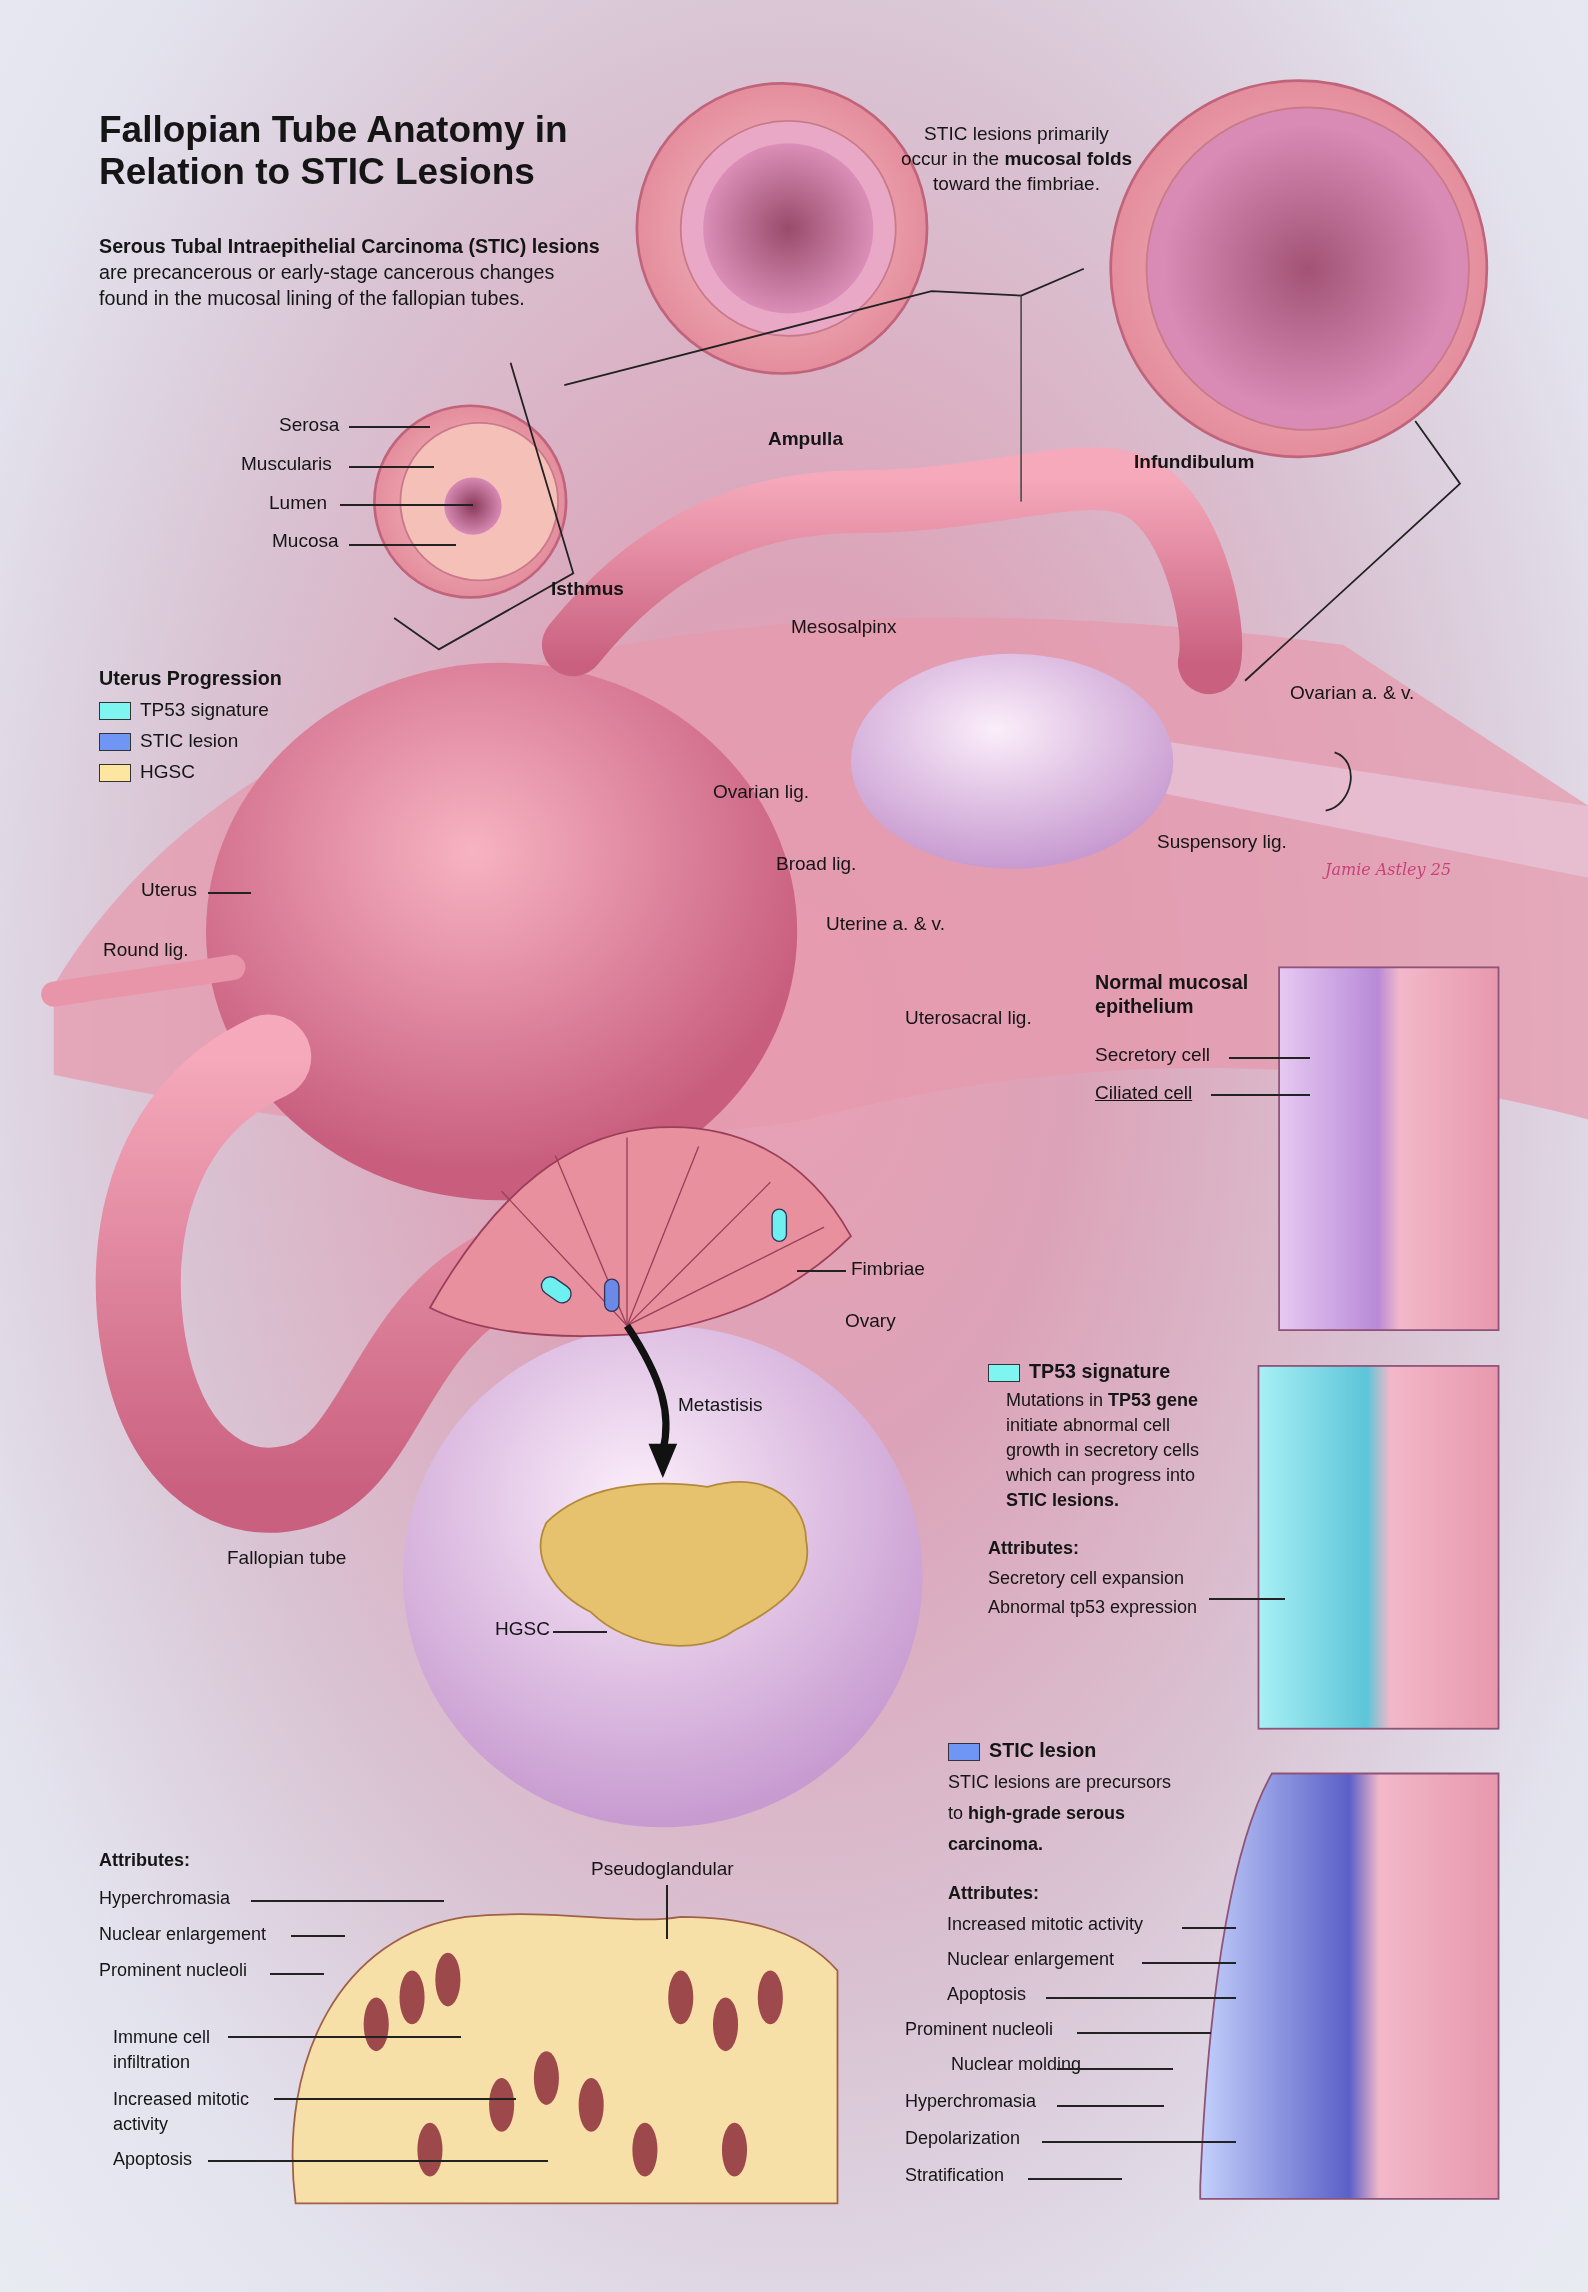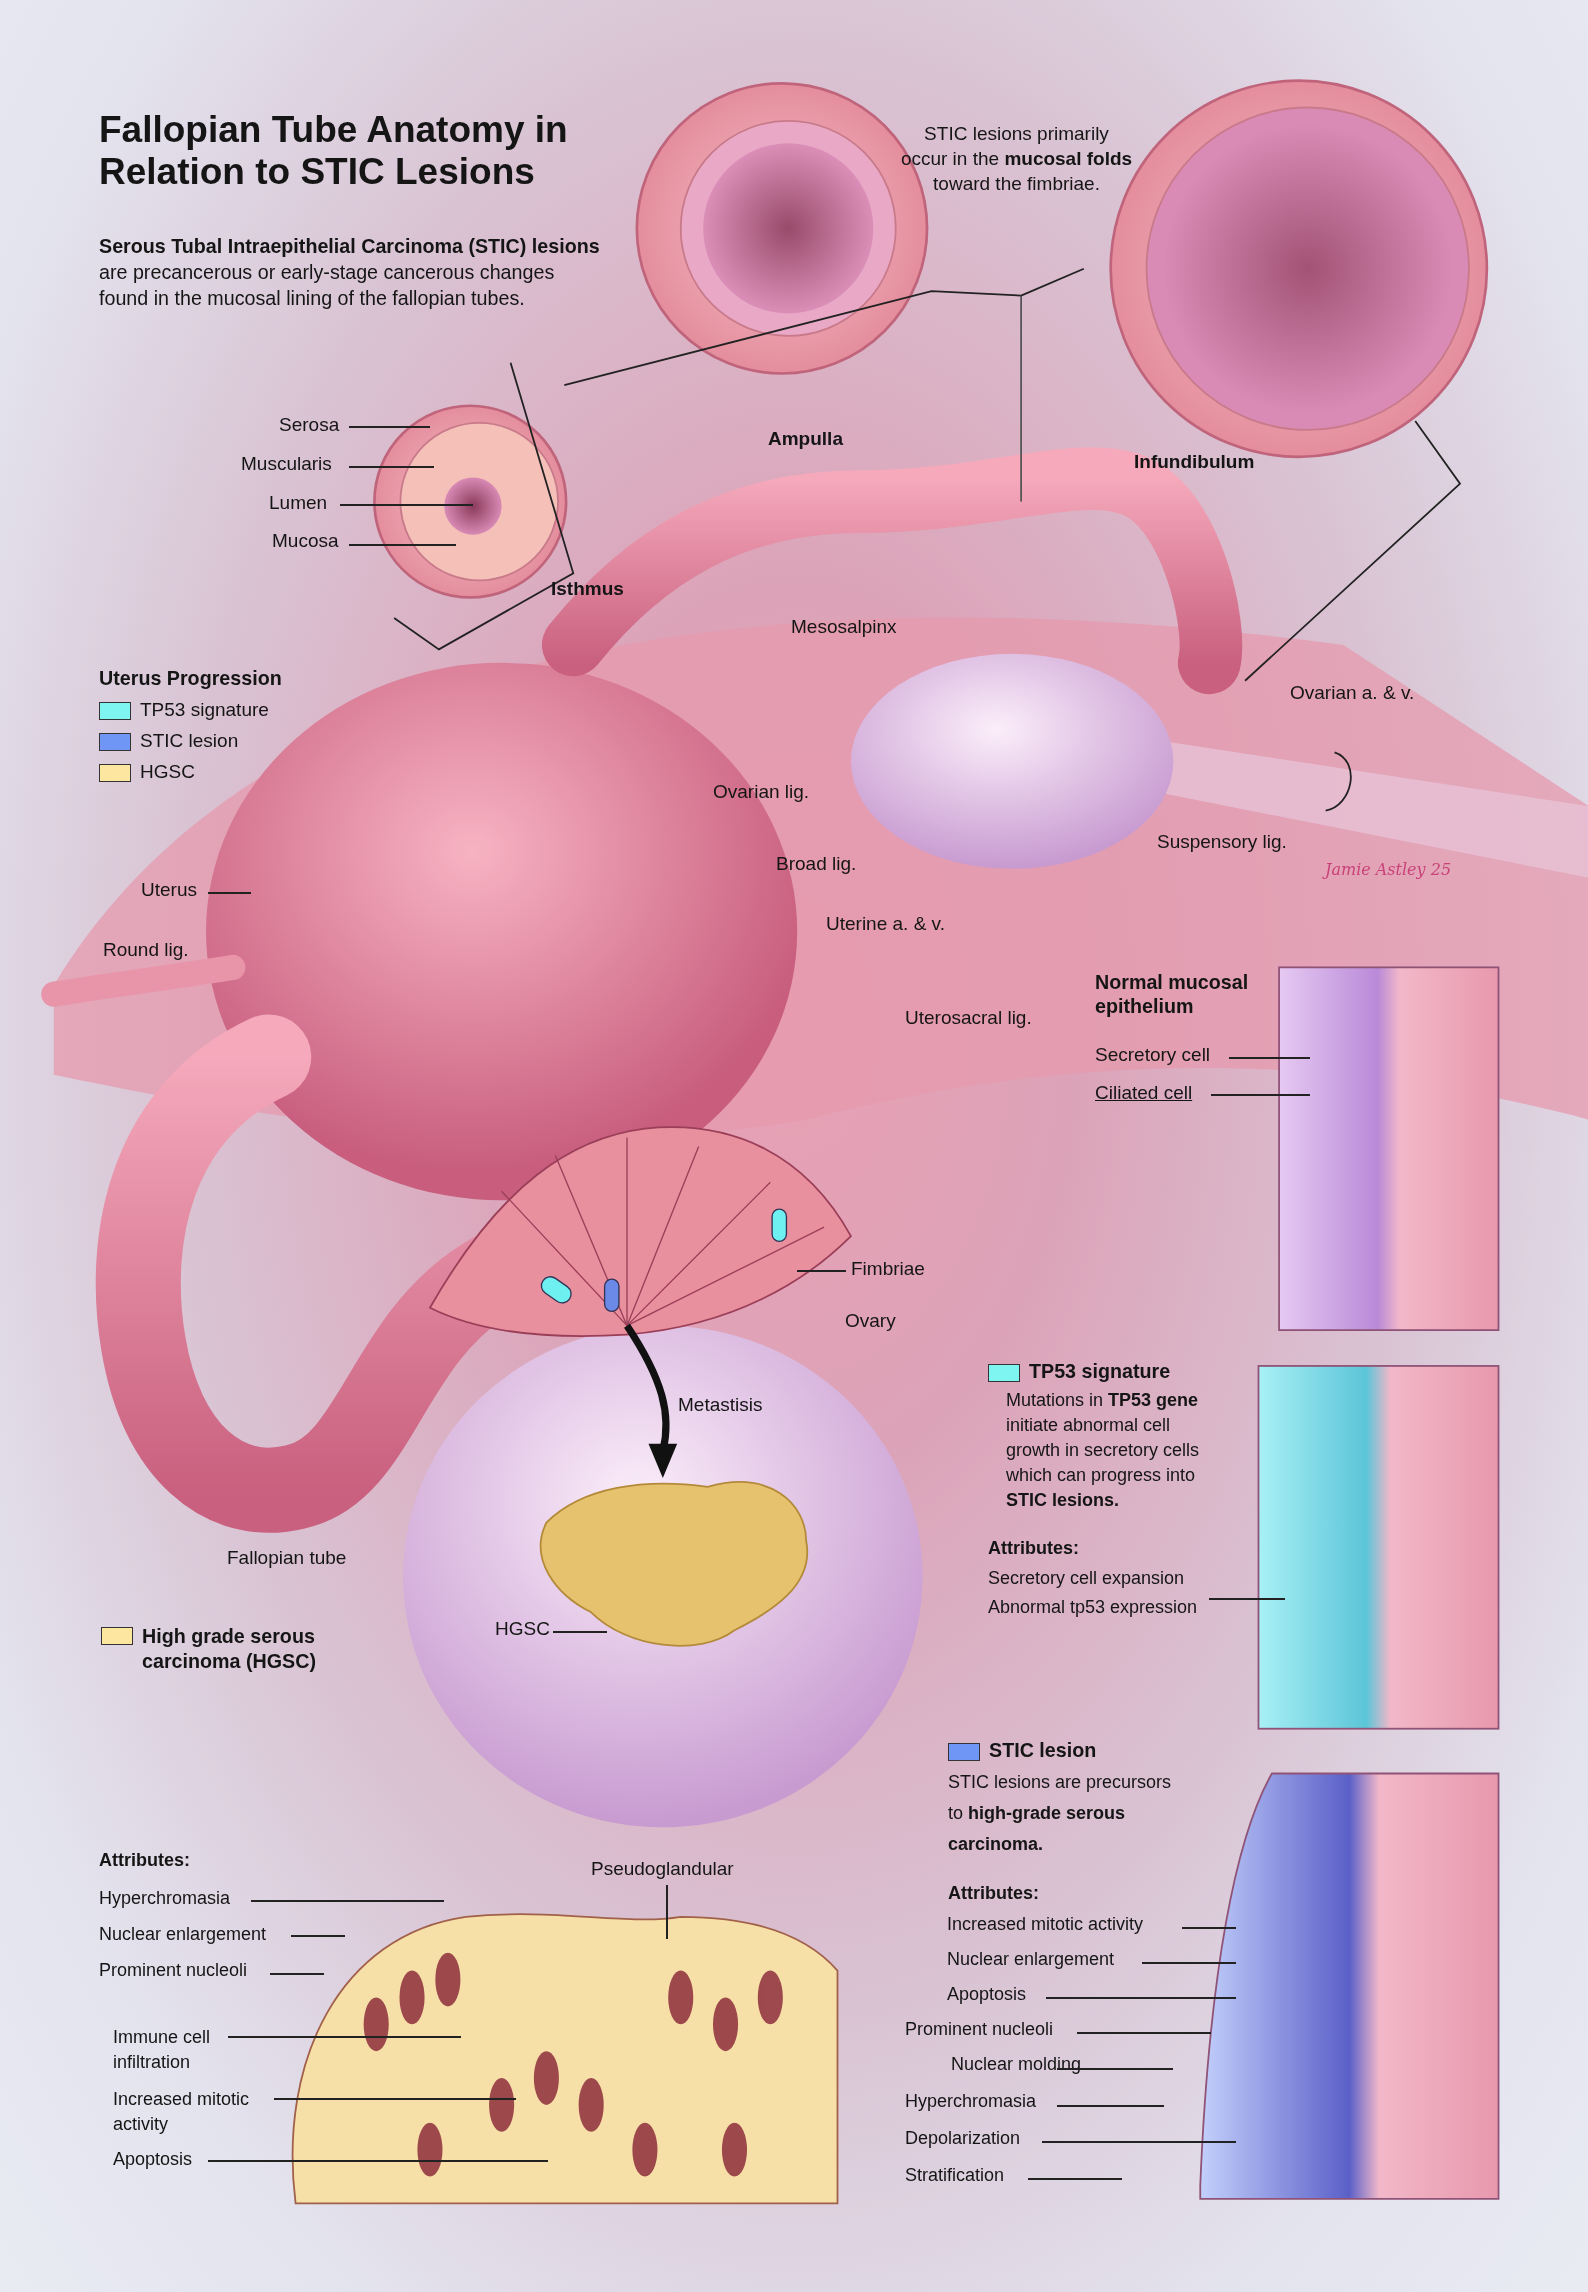--- a/index.html
+++ b/index.html
@@ -217,24 +217,20 @@
 <div class="leader" style="left:1182px;top:1927px;width:54px;"></div>
 <div class="leader" style="left:1142px;top:1962px;width:94px;"></div>
 <div class="leader" style="left:1046px;top:1997px;width:190px;"></div>
 <div class="leader" style="left:1077px;top:2032px;width:134px;"></div>
 <div class="leader" style="left:1057px;top:2068px;width:116px;"></div>
 <div class="leader" style="left:1057px;top:2105px;width:107px;"></div>
 <div class="leader" style="left:1042px;top:2141px;width:194px;"></div>
 <div class="leader" style="left:1028px;top:2178px;width:94px;"></div>
 
 <div class="abs" style="left:101px;top:1624px;width:322px;">
-  <div class="heading" style="display:flex;">
-      <span class="swatch" style="background:#fde7a0;margin-top:2.7px;flex:none;"></span>
-      <span style="width:197px;line-height:25px;">High grade serous carcinoma (HGSC)</span>
-    </div>
 </div>
 <div class="lbl bold" style="left:99px;top:1850px;font-size:18px;">Attributes:</div>
 <div class="lbl" style="left:99px;top:1888px;font-size:18px;">Hyperchromasia</div>
 <div class="lbl" style="left:99px;top:1924px;font-size:18px;">Nuclear enlargement</div>
 <div class="lbl" style="left:99px;top:1960px;font-size:18px;">Prominent nucleoli</div>
 <div class="para" style="left:113px;top:2025px;width:134px;font-size:18px;line-height:25px;">Immune cell infiltration</div>
 <div class="para" style="left:113px;top:2087px;width:170px;font-size:18px;line-height:25px;">Increased mitotic activity</div>
 <div class="lbl" style="left:113px;top:2149px;font-size:18px;">Apoptosis</div>
 <div class="leader" style="left:251px;top:1900px;width:193px;"></div>
 <div class="leader" style="left:291px;top:1935px;width:54px;"></div>

